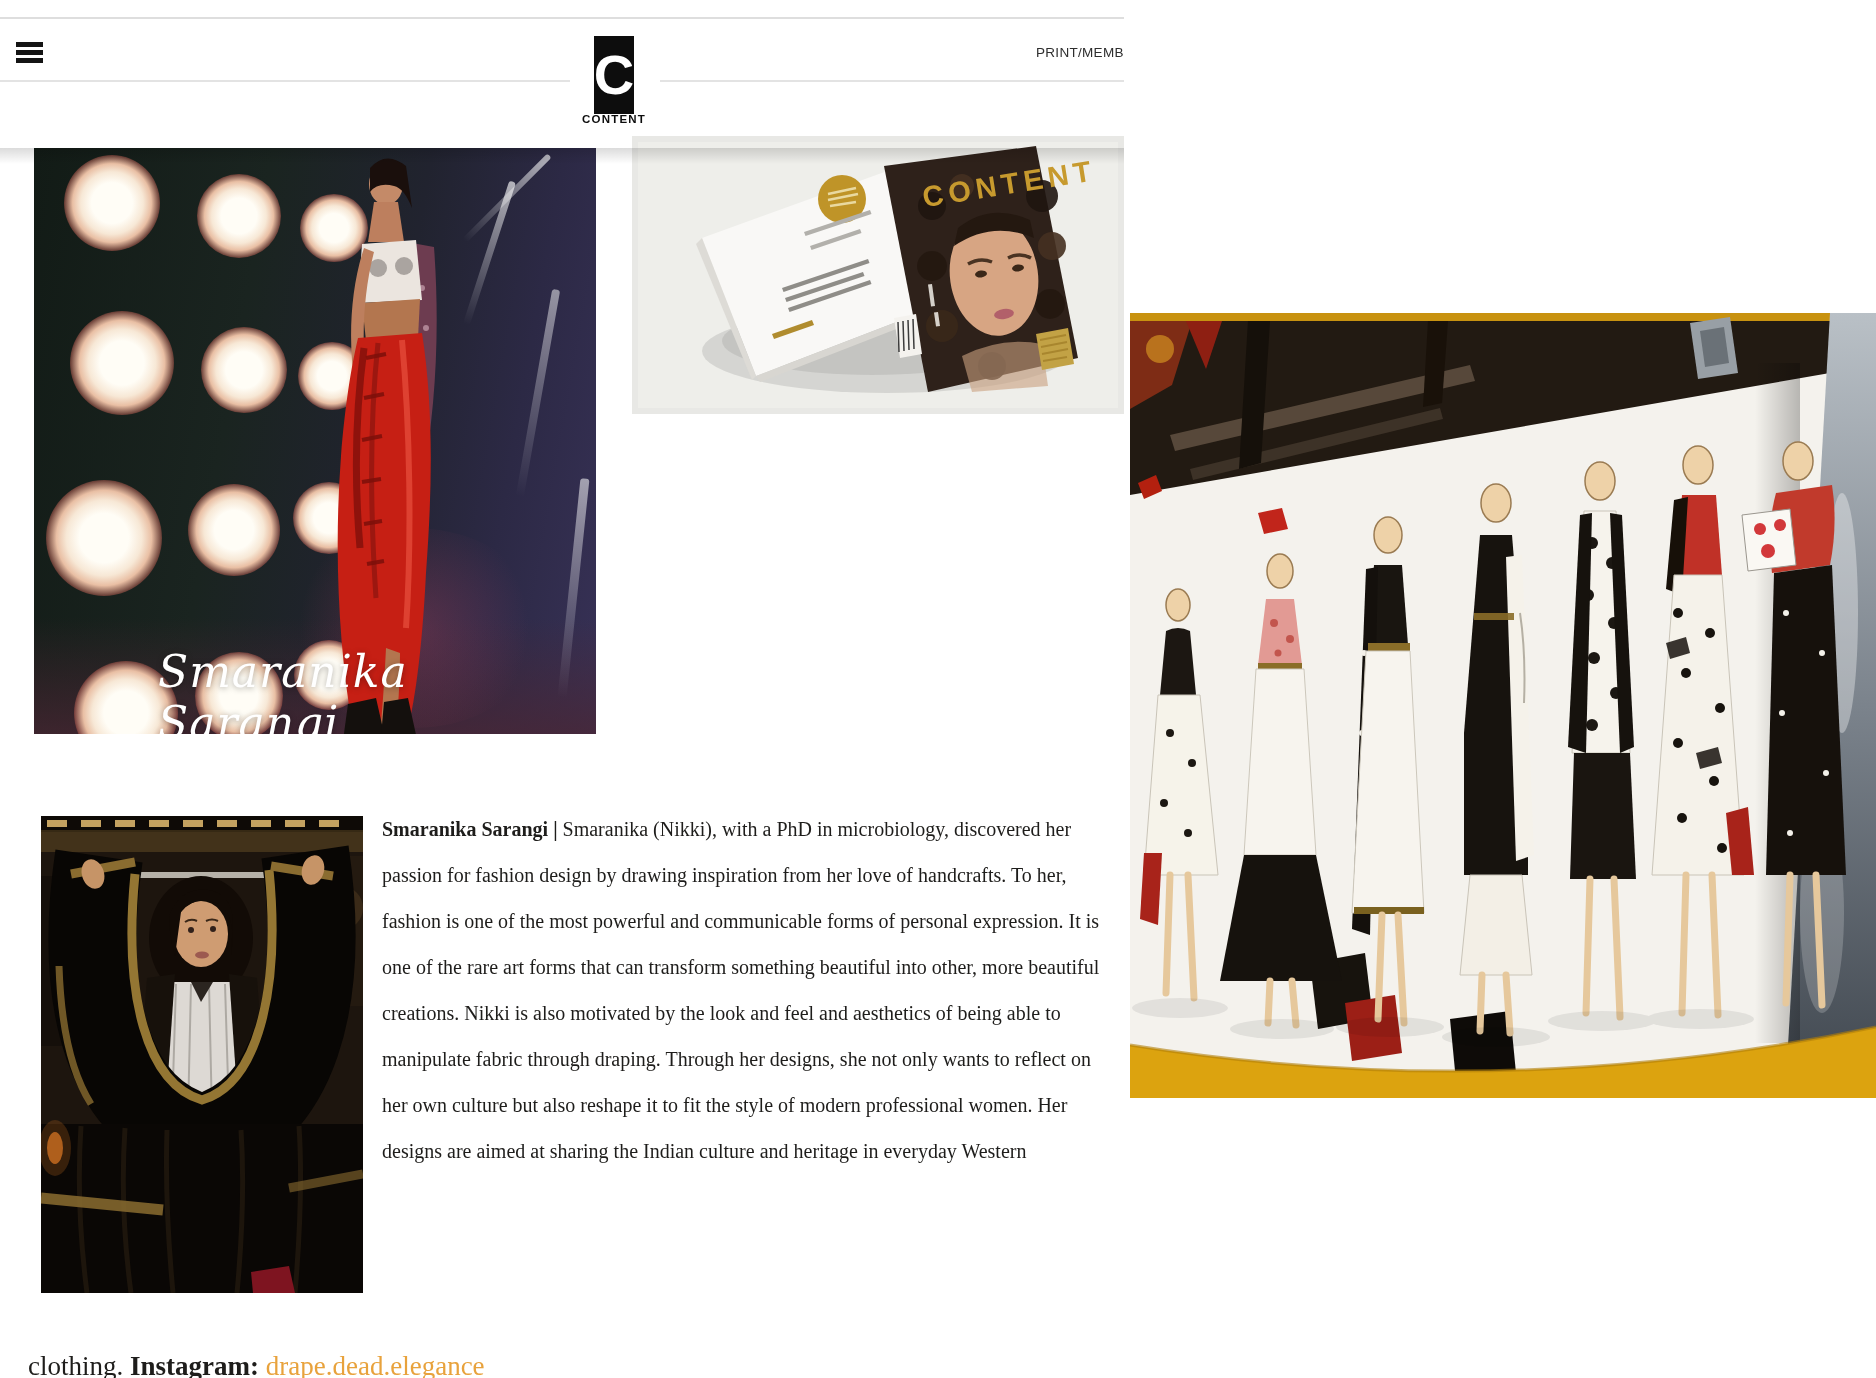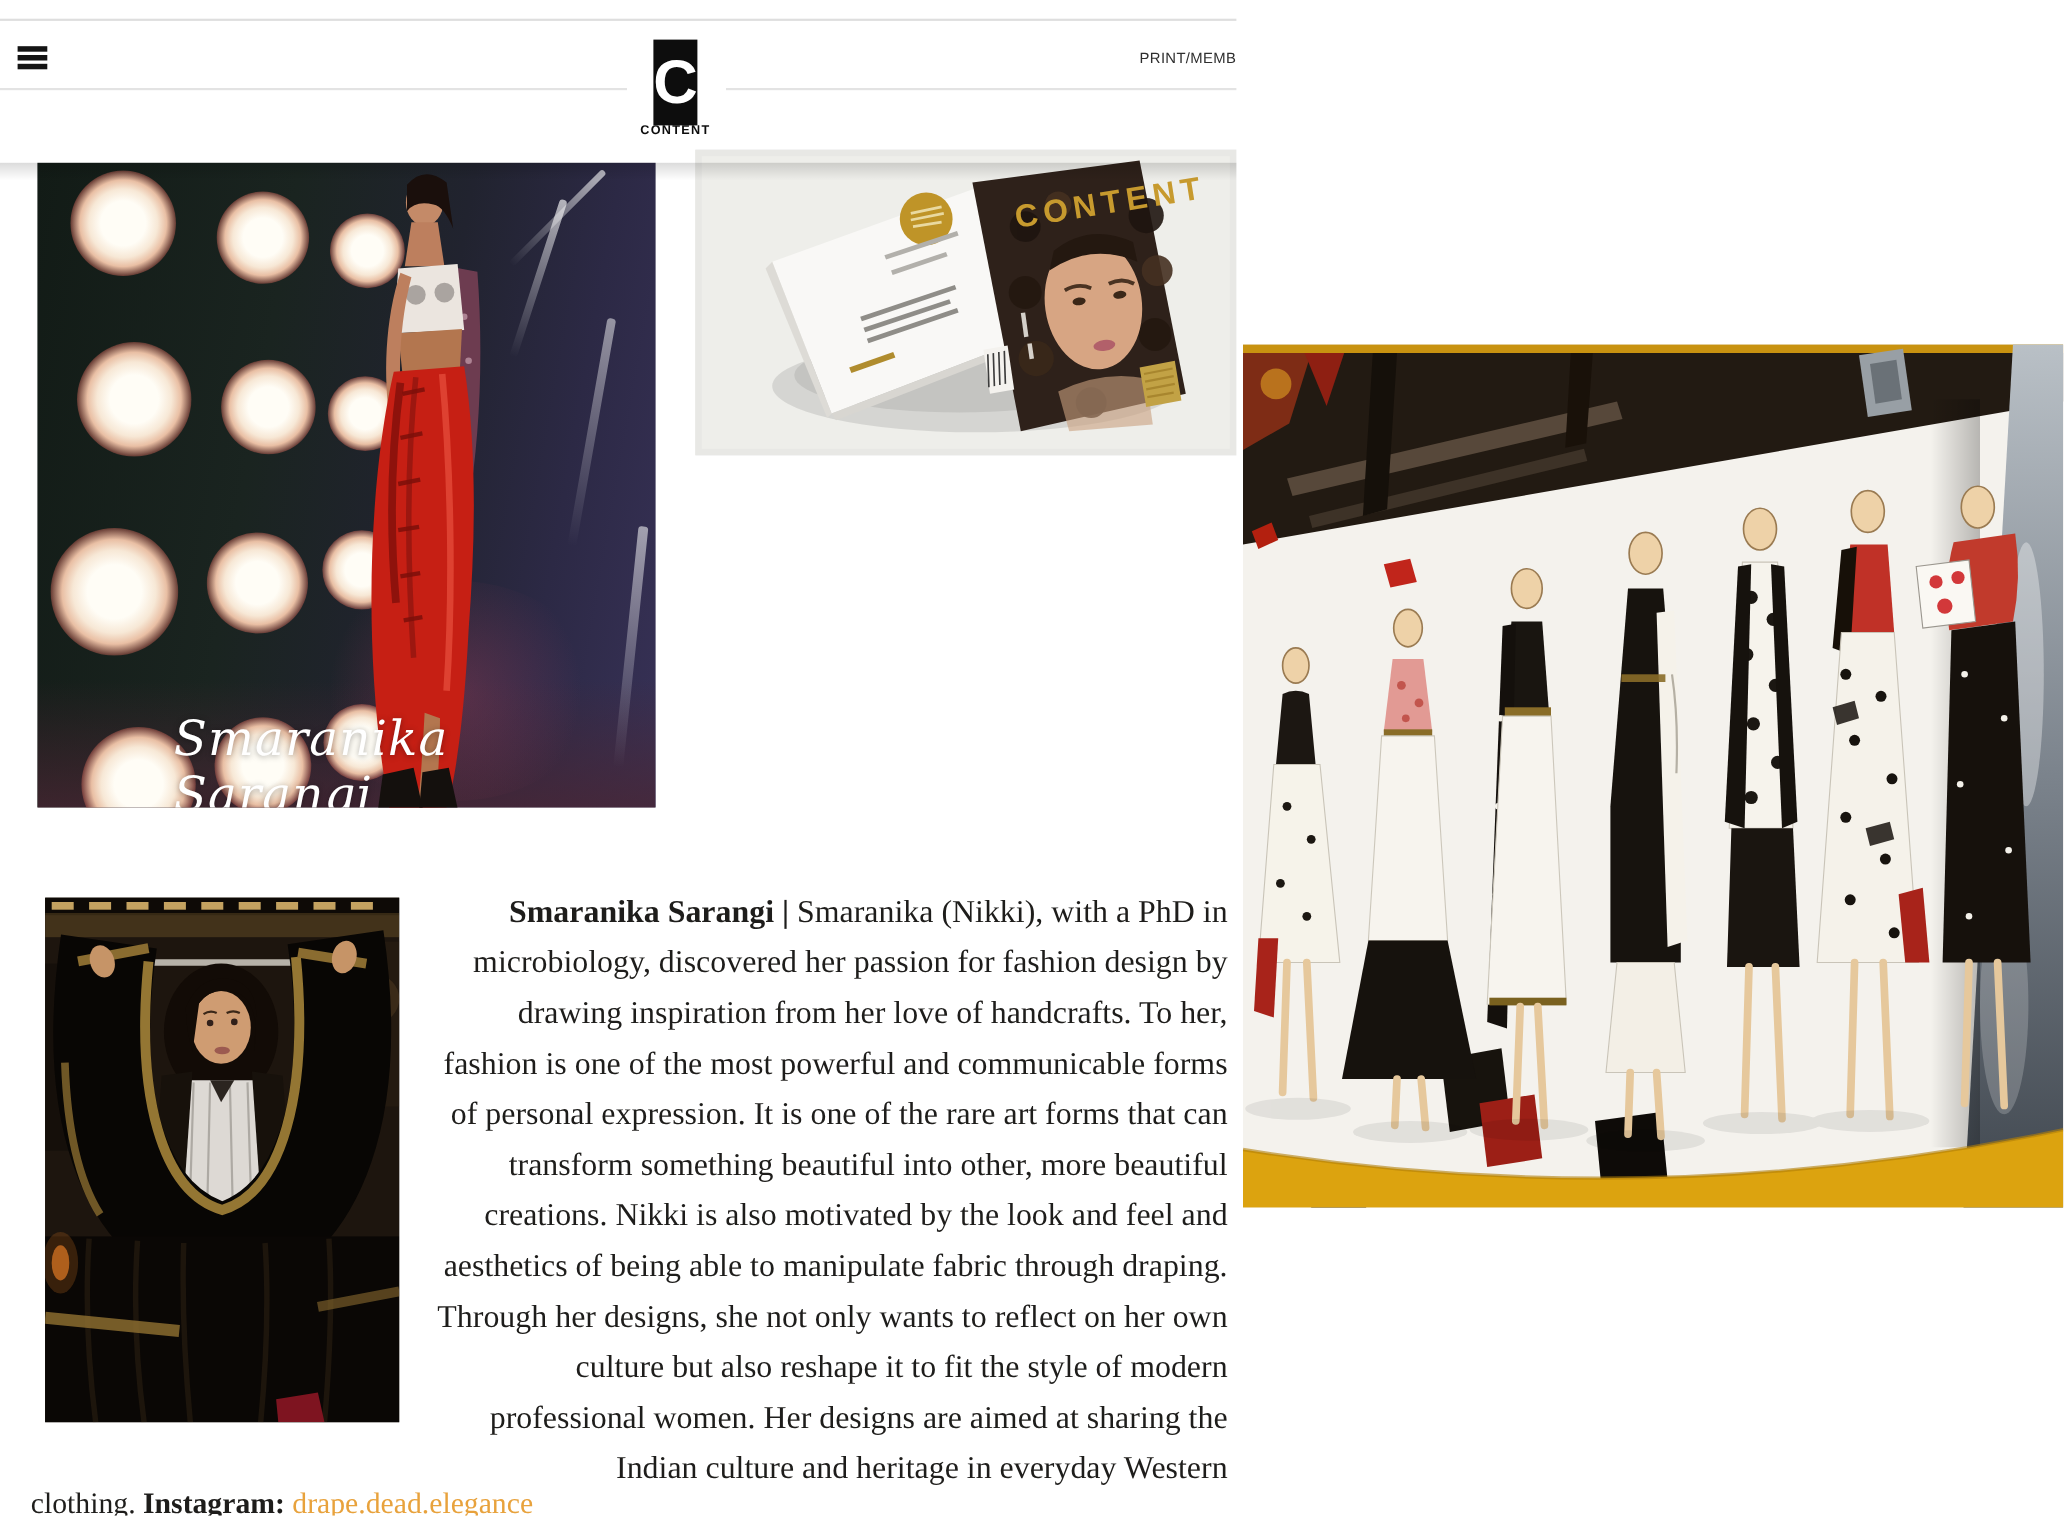--- a/index.html
+++ b/index.html
@@ -40,21 +40,21 @@
   .magwrap{left:632px;top:136px;width:492px;height:278px;overflow:hidden;background:#ebebe8;}
 
   
   .sketchwrap{left:1130px;top:313px;width:746px;height:785px;overflow:hidden;background:#f3f1ec;}
 
   
   .portraitwrap{left:41px;top:816px;width:322px;height:477px;overflow:hidden;background:#1d150e;}
 
   
   .article{left:382px;top:806px;width:734px;color:#1e1d1b;
-           font-family:"Liberation Serif","DejaVu Serif",serif;font-size:29px;line-height:46px;text-align:right;}
+           font-family:"Liberation Serif","DejaVu Serif",serif;font-size:20px;line-height:46px;}
   .article b{font-weight:bold;}
   .tailline{left:28px;top:1346px;width:1090px;color:#1e1d1b;
            font-family:"Liberation Serif","DejaVu Serif",serif;font-size:27px;line-height:40px;}
   .ig-link{color:#E8A23C;text-decoration:none;cursor:pointer;}
 </style>
 </head>
 <body>
 
 <div id="screen">
 

